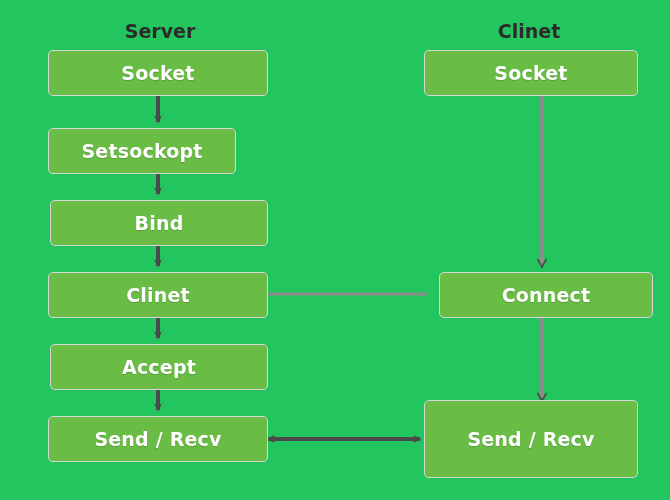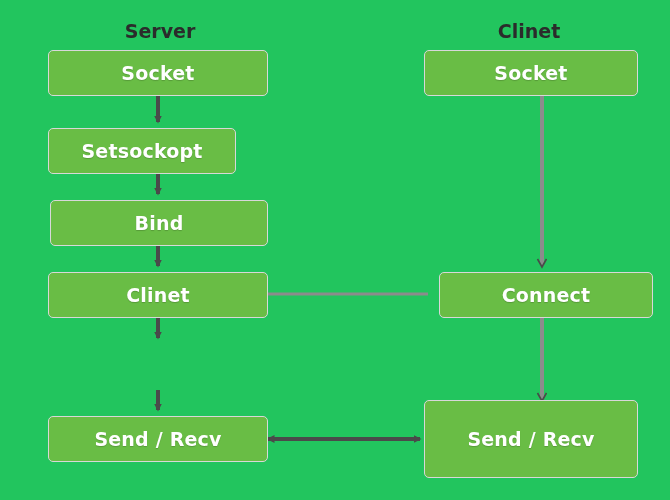--- a/index.html
+++ b/index.html
@@ -97,19 +97,20 @@
 
     <g>
       <line x1="268" y1="439" x2="420" y2="439" stroke="#4a4a4a" stroke-width="4" marker-end="url(#ah)" marker-start="url(#ah-start)"></line>
     </g>
   </svg>
 
   <div class="node" style="left:48px; top:50px; width:220px; height:46px;">Socket</div>
   <div class="node" style="left:48px; top:128px; width:188px; height:46px;">Setsockopt</div>
   <div class="node" style="left:50px; top:200px; width:218px; height:46px;">Bind</div>
   <div class="node" style="left:48px; top:272px; width:220px; height:46px;">Clinet</div>
+  <div class="node" style="left:50px; top:344px; width:218px; height:46px;">Accept</div>
   <div class="node" style="left:48px; top:416px; width:220px; height:46px;">Send / Recv</div>
 
   <div class="node" style="left:424px; top:50px; width:214px; height:46px;">Socket</div>
   <div class="node" style="left:439px; top:272px; width:214px; height:46px;">Connect</div>
   <div class="node" style="left:424px; top:400px; width:214px; height:78px;">Send / Recv</div>
 
 </div>
 
 </body></html>

